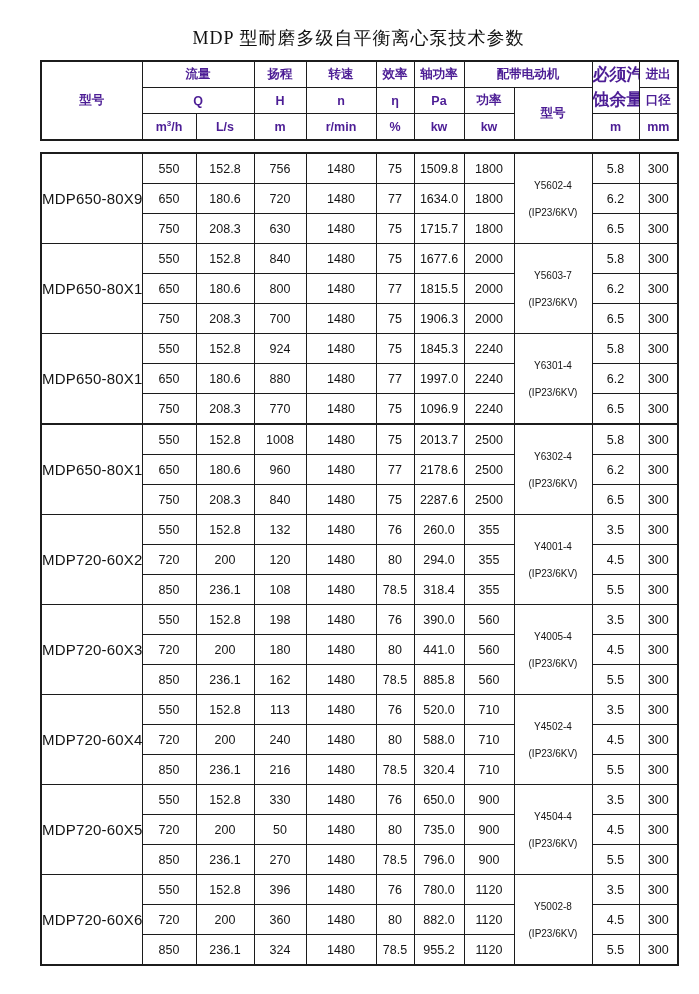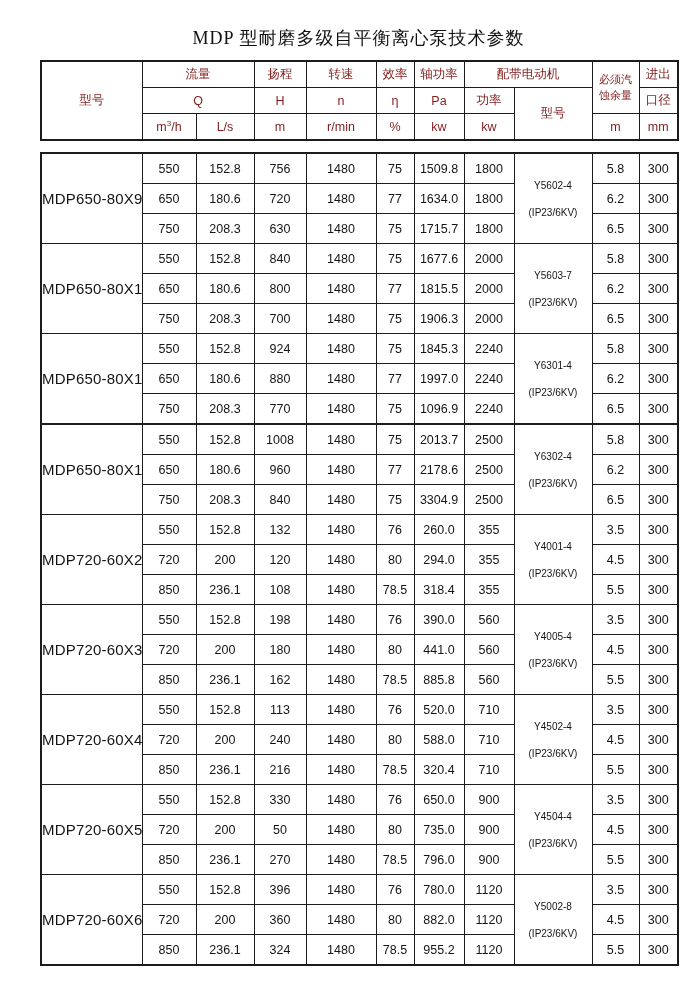--- a/index.html
+++ b/index.html
@@ -51,26 +51,26 @@
     text-align: center;
     vertical-align: middle;
     overflow: hidden;
     white-space: nowrap;
   }
   .header-table { border: 2px solid #1c1c1c; }
   .data-table   { border: 2px solid #1c1c1c; }
   .header-table th {
     height: 25px;
     font-size: 12.5px;
-    font-weight: normal;
-    color: #7f1d1d;
+    font-weight: bold;
+    color: #4c1d95;
   }
   .header-table th.two-line {
     line-height: 1.45;
-    font-size: 11px;
+    font-size: 17px;
   }
   .header-table sup {
     font-size: 8px;
     vertical-align: super;
     line-height: 0;
   }
   .data-table td {
     height: 29px;
     font-size: 12.5px;
     color: #141414;
@@ -304,21 +304,21 @@
           <td>2500</td>
           <td>6.2</td>
           <td>300</td>
         </tr>
         <tr>
           <td>750</td>
           <td>208.3</td>
           <td>840</td>
           <td>1480</td>
           <td>75</td>
-          <td>3304.9</td>
+          <td>2287.6</td>
           <td>2500</td>
           <td>6.5</td>
           <td>300</td>
         </tr>
       </tbody>
       <tbody>
         <tr>
           <td class="model" rowspan="3">MDP720-60X2</td>
           <td>550</td>
           <td>152.8</td>

